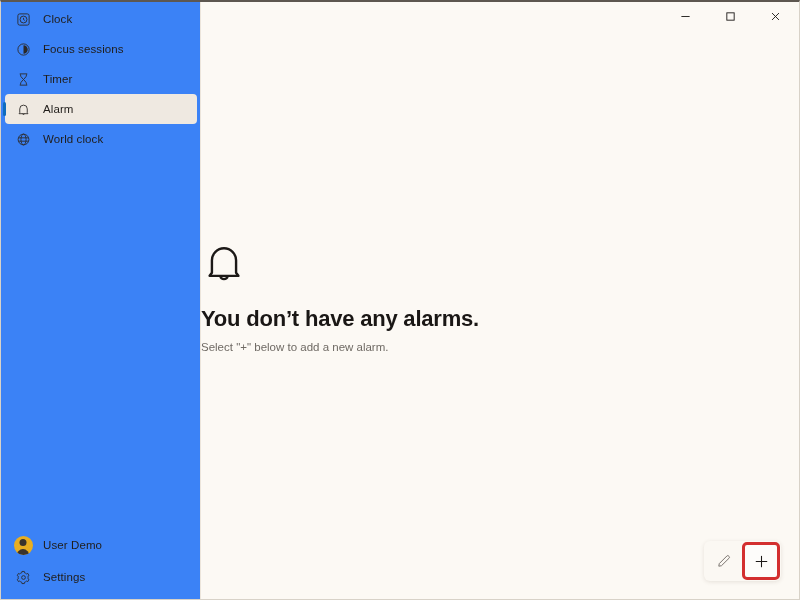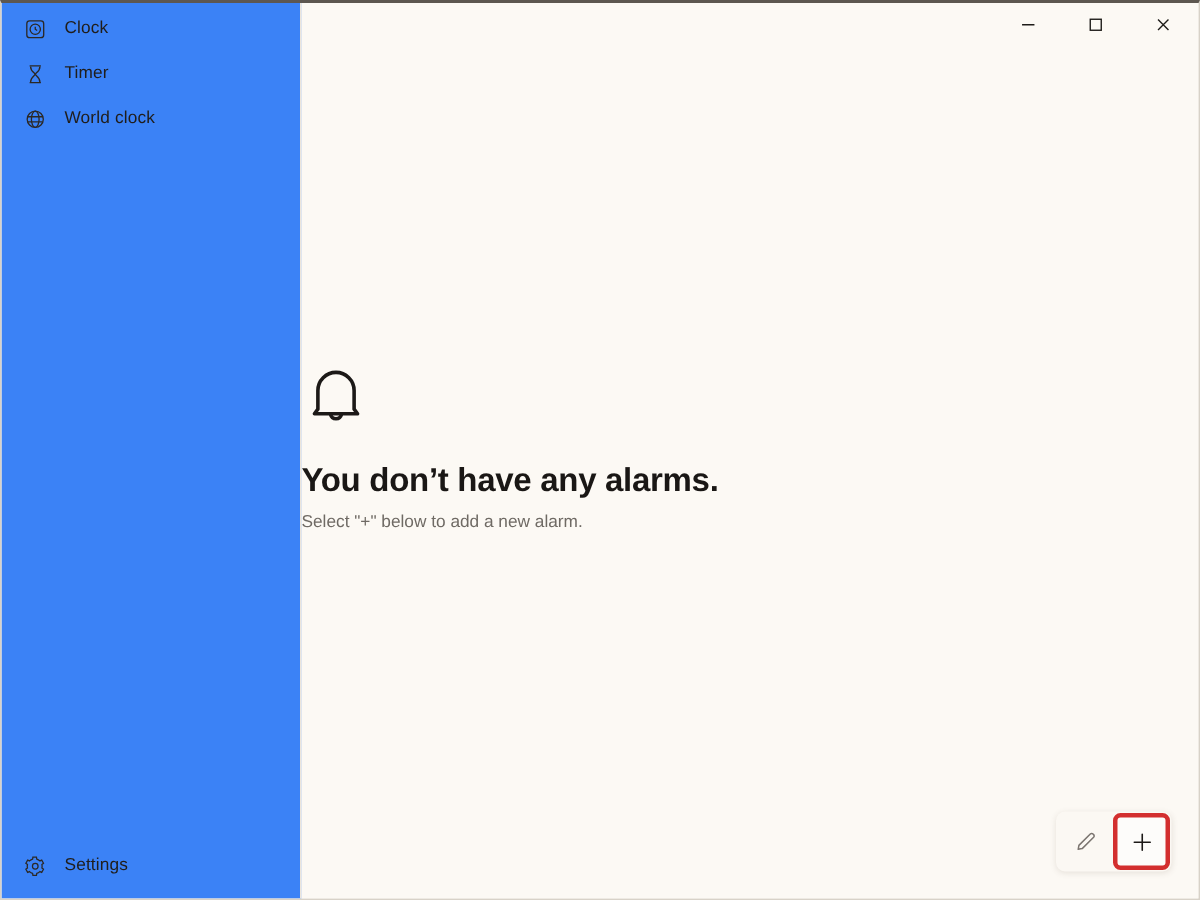--- a/index.html
+++ b/index.html
@@ -196,49 +196,73 @@
         <span class="ico">
           <svg width="15" height="15" viewBox="0 0 24 24" fill="none" stroke="currentColor" stroke-width="1.4">
             <rect x="3" y="3" width="18" height="18" rx="3"></rect>
             <circle cx="12" cy="12" r="5.5"></circle>
             <path d="M12 9.3 V12 L14 13.4"></path>
           </svg>
         </span>
         <span class="lbl">Clock</span>
       </div>
 
+      <div class="nav-item">
+        <span class="ico">
+          <svg width="15" height="15" viewBox="0 0 24 24" fill="none" stroke="currentColor" stroke-width="1.4">
+            <circle cx="12" cy="12" r="9"></circle>
+            <path d="M12 5.2 A6.8 6.8 0 0 1 12 18.8 Z" fill="currentColor" stroke="none"></path>
+          </svg>
+        </span>
+        <span class="lbl">Focus sessions</span>
+      </div>
 
       <div class="nav-item">
         <span class="ico">
           <svg width="15" height="15" viewBox="0 0 24 24" fill="none" stroke="currentColor" stroke-width="1.4" stroke-linejoin="round">
             <path d="M6 3 H18 M6 21 H18"></path>
             <path d="M7 3.6 C7 9 12 11 12 12 C12 13 7 15 7 20.4"></path>
             <path d="M17 3.6 C17 9 12 11 12 12 C12 13 17 15 17 20.4"></path>
           </svg>
         </span>
         <span class="lbl">Timer</span>
       </div>
 
+      <div class="nav-item selected">
+        <span class="ico">
+          <svg width="15" height="15" viewBox="0 0 24 24" fill="none" stroke="currentColor" stroke-width="1.4" stroke-linejoin="round">
+            <path d="M6 17.2 V11 a6 6 0 0 1 12 0 v6.2 l1.1 1.5 H4.9 Z"></path>
+            <path d="M10.3 18.7 a1.8 1.8 0 0 0 3.4 0"></path>
+          </svg>
+        </span>
+        <span class="lbl">Alarm</span>
+      </div>
 
 
       <div class="nav-item">
         <span class="ico">
           <svg width="15" height="15" viewBox="0 0 24 24" fill="none" stroke="currentColor" stroke-width="1.4">
             <circle cx="12" cy="12" r="8.6"></circle>
             <ellipse cx="12" cy="12" rx="4.1" ry="8.6"></ellipse>
             <path d="M4.2 9.3 H19.8 M4.2 14.7 H19.8"></path>
           </svg>
         </span>
         <span class="lbl">World clock</span>
       </div>
 
     </div>
 
     <div id="sidebar-bottom">
 
+      <div class="nav-item" style="height:32px;">
+        <span class="ico">
+          <span class="avatar"></span>
+        </span>
+        <span class="lbl">User Demo</span>
+      </div>
 
       <div class="nav-item" style="height:32px;align-items:center;">
         <span class="ico">
           <svg width="15" height="15" viewBox="0 0 24 24" fill="none" stroke="currentColor" stroke-width="1.35">
             <circle cx="12" cy="12" r="3"></circle>
             <path d="M19.1 13.9 a7.6 7.6 0 0 0 0-3.8 l1.7-1.3 -1.9-3.3 -2 0.8 a7.6 7.6 0 0 0-3.3-1.9 L13.3 2.3 h-3.8 L9.2 4.4 a7.6 7.6 0 0 0-3.3 1.9 l-2-0.8 -1.9 3.3 1.7 1.3 a7.6 7.6 0 0 0 0 3.8 l-1.7 1.3 1.9 3.3 2-0.8 a7.6 7.6 0 0 0 3.3 1.9 l0.3 2.1 h3.8 l0.3-2.1 a7.6 7.6 0 0 0 3.3-1.9 l2 0.8 1.9-3.3 Z"></path>
           </svg>
         </span>
         <span class="lbl">Settings</span>
       </div>

